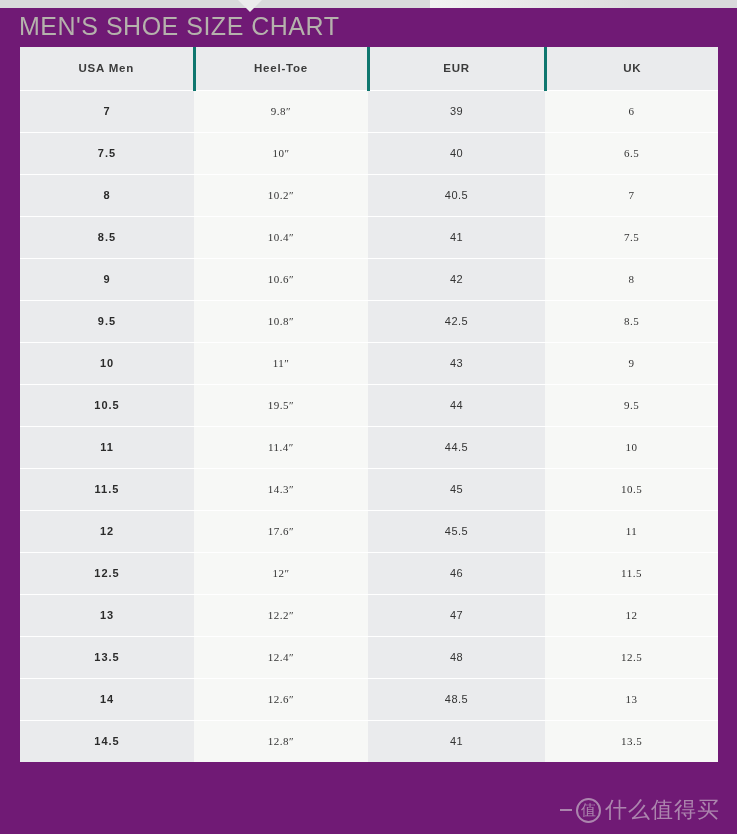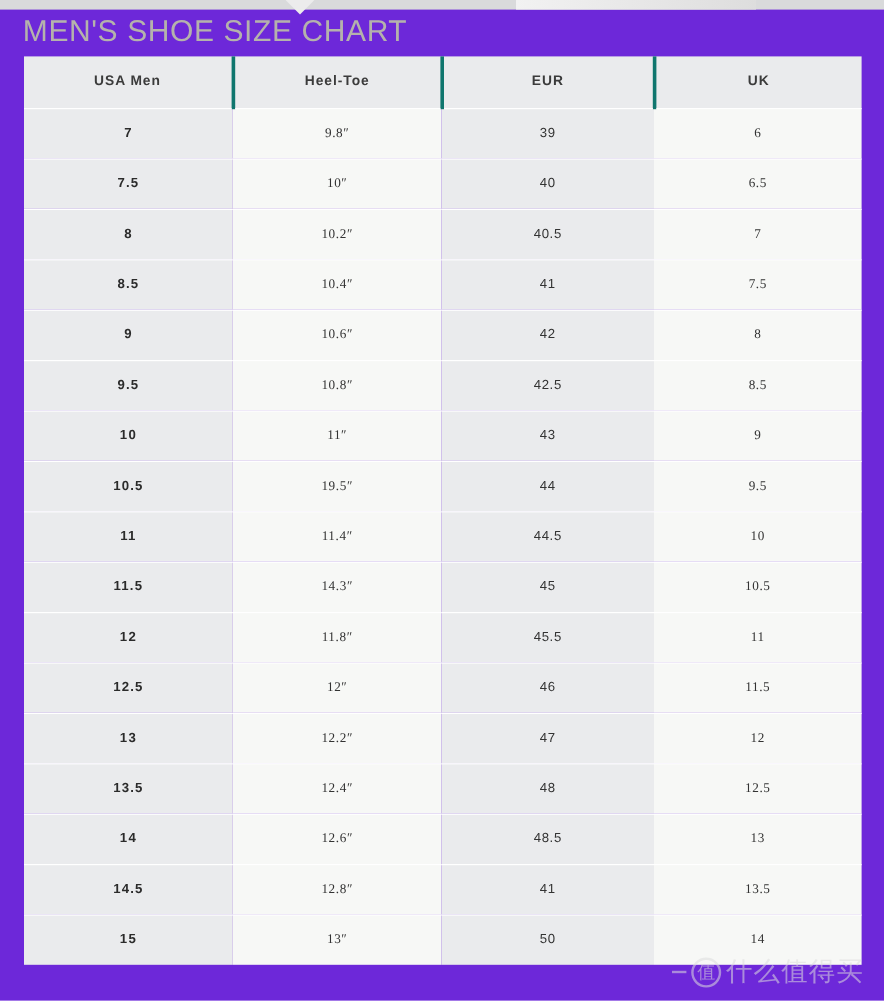--- a/index.html
+++ b/index.html
@@ -9,21 +9,21 @@
     height: 834px;
     background: #ffffff;
     font-family: "Liberation Sans", sans-serif;
     overflow: hidden;
   }
 
   #page {
     position: relative;
     width: 737px;
     height: 834px;
-    background: #6d28d9;
+    background: #701a75;
   }
 
   
   .topbar {
     position: absolute;
     left: 0; top: 0;
     width: 737px;
     height: 8px;
     background: #d9dadb;
   }
@@ -224,21 +224,21 @@
           <td class="col-even">10</td>
         </tr>
         <tr>
           <td class="usa col-odd">11.5</td>
           <td class="col-even">14.3″</td>
           <td class="col-odd">45</td>
           <td class="col-even">10.5</td>
         </tr>
         <tr>
           <td class="usa col-odd">12</td>
-          <td class="col-even">11.8″</td>
+          <td class="col-even">17.6″</td>
           <td class="col-odd">45.5</td>
           <td class="col-even">11</td>
         </tr>
         <tr>
           <td class="usa col-odd">12.5</td>
           <td class="col-even">12″</td>
           <td class="col-odd">46</td>
           <td class="col-even">11.5</td>
         </tr>
         <tr>
@@ -257,26 +257,20 @@
           <td class="usa col-odd">14</td>
           <td class="col-even">12.6″</td>
           <td class="col-odd">48.5</td>
           <td class="col-even">13</td>
         </tr>
         <tr>
           <td class="usa col-odd">14.5</td>
           <td class="col-even">12.8″</td>
           <td class="col-odd">41</td>
           <td class="col-even">13.5</td>
-        </tr>
-        <tr>
-          <td class="usa col-odd">15</td>
-          <td class="col-even">13″</td>
-          <td class="col-odd">50</td>
-          <td class="col-even">14</td>
         </tr>
       </tbody>
   </table>
 
   <div class="watermark">
     <div class="wm-dash"></div>
     <div class="wm-logo">值</div>
     <div class="wm-text">什么值得买</div>
   </div>
 

